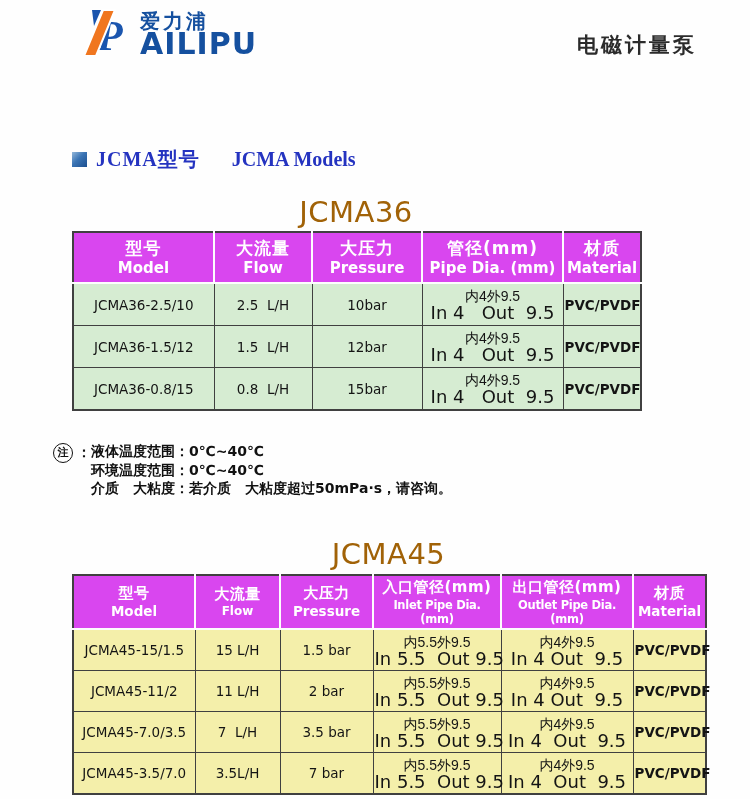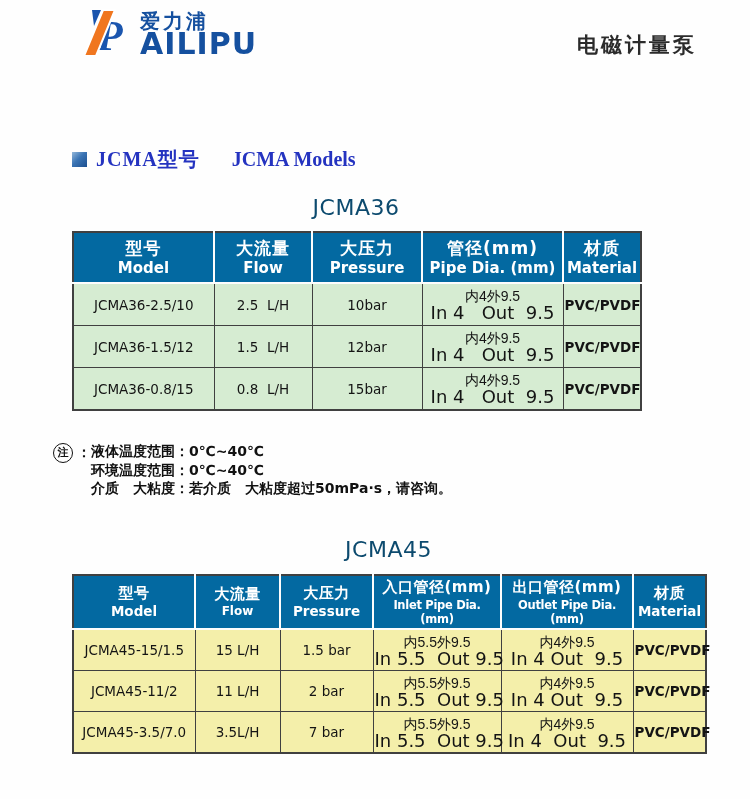--- a/index.html
+++ b/index.html
@@ -32,34 +32,34 @@
   .section-heading {
     position:absolute; left:72px; top:146px; display:flex; align-items:center;
     font-family:"Liberation Serif","DejaVu Serif",serif; color:#2433c0;
   }
   .bullet { width:15px; height:15px; margin-right:9px;
     background:linear-gradient(135deg,#93b7da 0%,#3a74b4 45%,#1c4f8f 100%); }
   .heading-cn { font-size:20px; font-weight:bold; letter-spacing:1px; }
   .heading-en { font-size:20px; font-weight:bold; margin-left:32px; }
 
   
-  .tbl-title { position:absolute; text-align:center; font-size:22px; color:#0c4a6e; letter-spacing:0.5px; }
+  .tbl-title { position:absolute; text-align:center; font-size:29px; color:#a16207; letter-spacing:0.5px; }
   .tt36 { left:72px; top:195px; width:568px; }
   .tt45 { left:72px; top:537px; width:633px; }
 
   
   table.spec {
     position:absolute; border-collapse:collapse; table-layout:fixed;
     border:2.5px solid #404040;
   }
   #t36 { left:72px; top:231px; width:568px; }
   #t45 { left:72px; top:574px; width:633px; }
 
   table.spec th {
-    background:#0369a1; color:#ffffff; font-weight:bold;
+    background:#d946ef; color:#ffffff; font-weight:bold;
     border-left:2px solid #fdfdfd; border-bottom:2px solid #fdfdfd;
     padding:2px 1px; vertical-align:middle;
   }
   table.spec th:first-child { border-left:none; }
   #t36 th { height:45px; }
   #t45 th { height:37px; }
   .hc { display:block; line-height:1.3; }
   .he { display:block; line-height:1.25; }
   #t36 .hc { font-size:17px; letter-spacing:1px; }
   #t36 .he { font-size:15px; }
@@ -233,20 +233,28 @@
     </tr>
     <tr>
       <td class="model">JCMA45-11/2</td>
       <td>11 L/H</td>
       <td>2 bar</td>
       <td><span class="pcn">内5.5外9.5</span><span class="pen">In 5.5  Out 9.5</span></td>
       <td><span class="pcn">内4外9.5</span><span class="pen">In 4 Out  9.5</span></td>
       <td class="mat">PVC/PVDF</td>
     </tr>
     <tr>
+      <td class="model">JCMA45-7.0/3.5</td>
+      <td>7  L/H</td>
+      <td>3.5 bar</td>
+      <td><span class="pcn">内5.5外9.5</span><span class="pen">In 5.5  Out 9.5</span></td>
+      <td><span class="pcn">内4外9.5</span><span class="pen">In 4  Out  9.5</span></td>
+      <td class="mat">PVC/PVDF</td>
+    </tr>
+    <tr>
       <td class="model">JCMA45-3.5/7.0</td>
       <td>3.5L/H</td>
       <td>7 bar</td>
       <td><span class="pcn">内5.5外9.5</span><span class="pen">In 5.5  Out 9.5</span></td>
       <td><span class="pcn">内4外9.5</span><span class="pen">In 4  Out  9.5</span></td>
       <td class="mat">PVC/PVDF</td>
     </tr>
   </tbody>
     </table>
 

